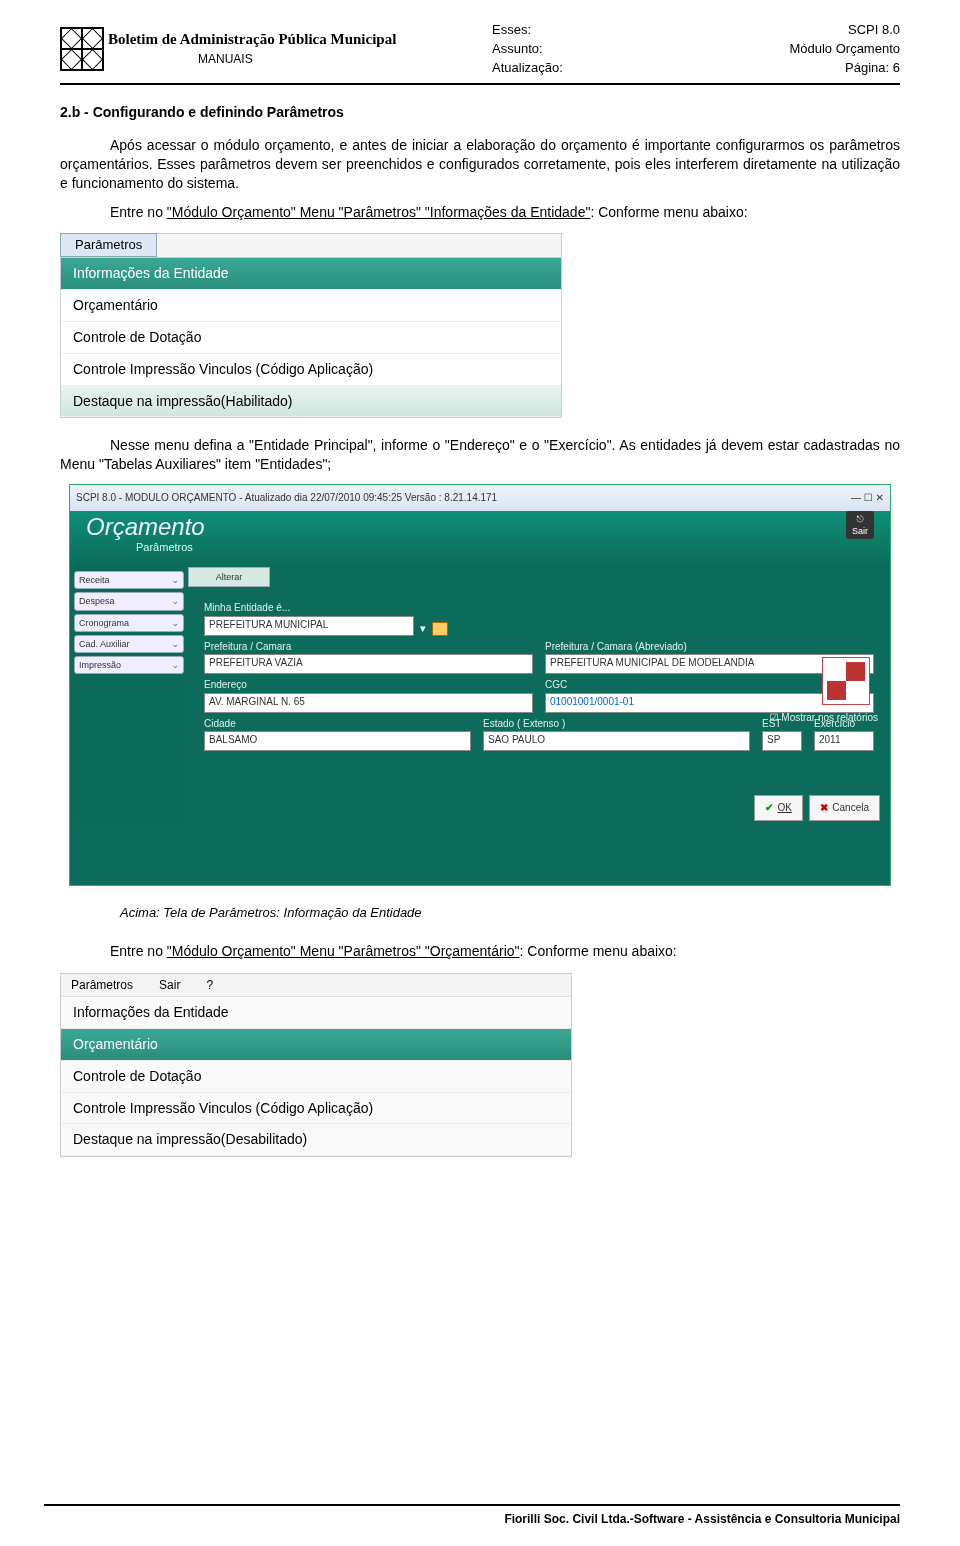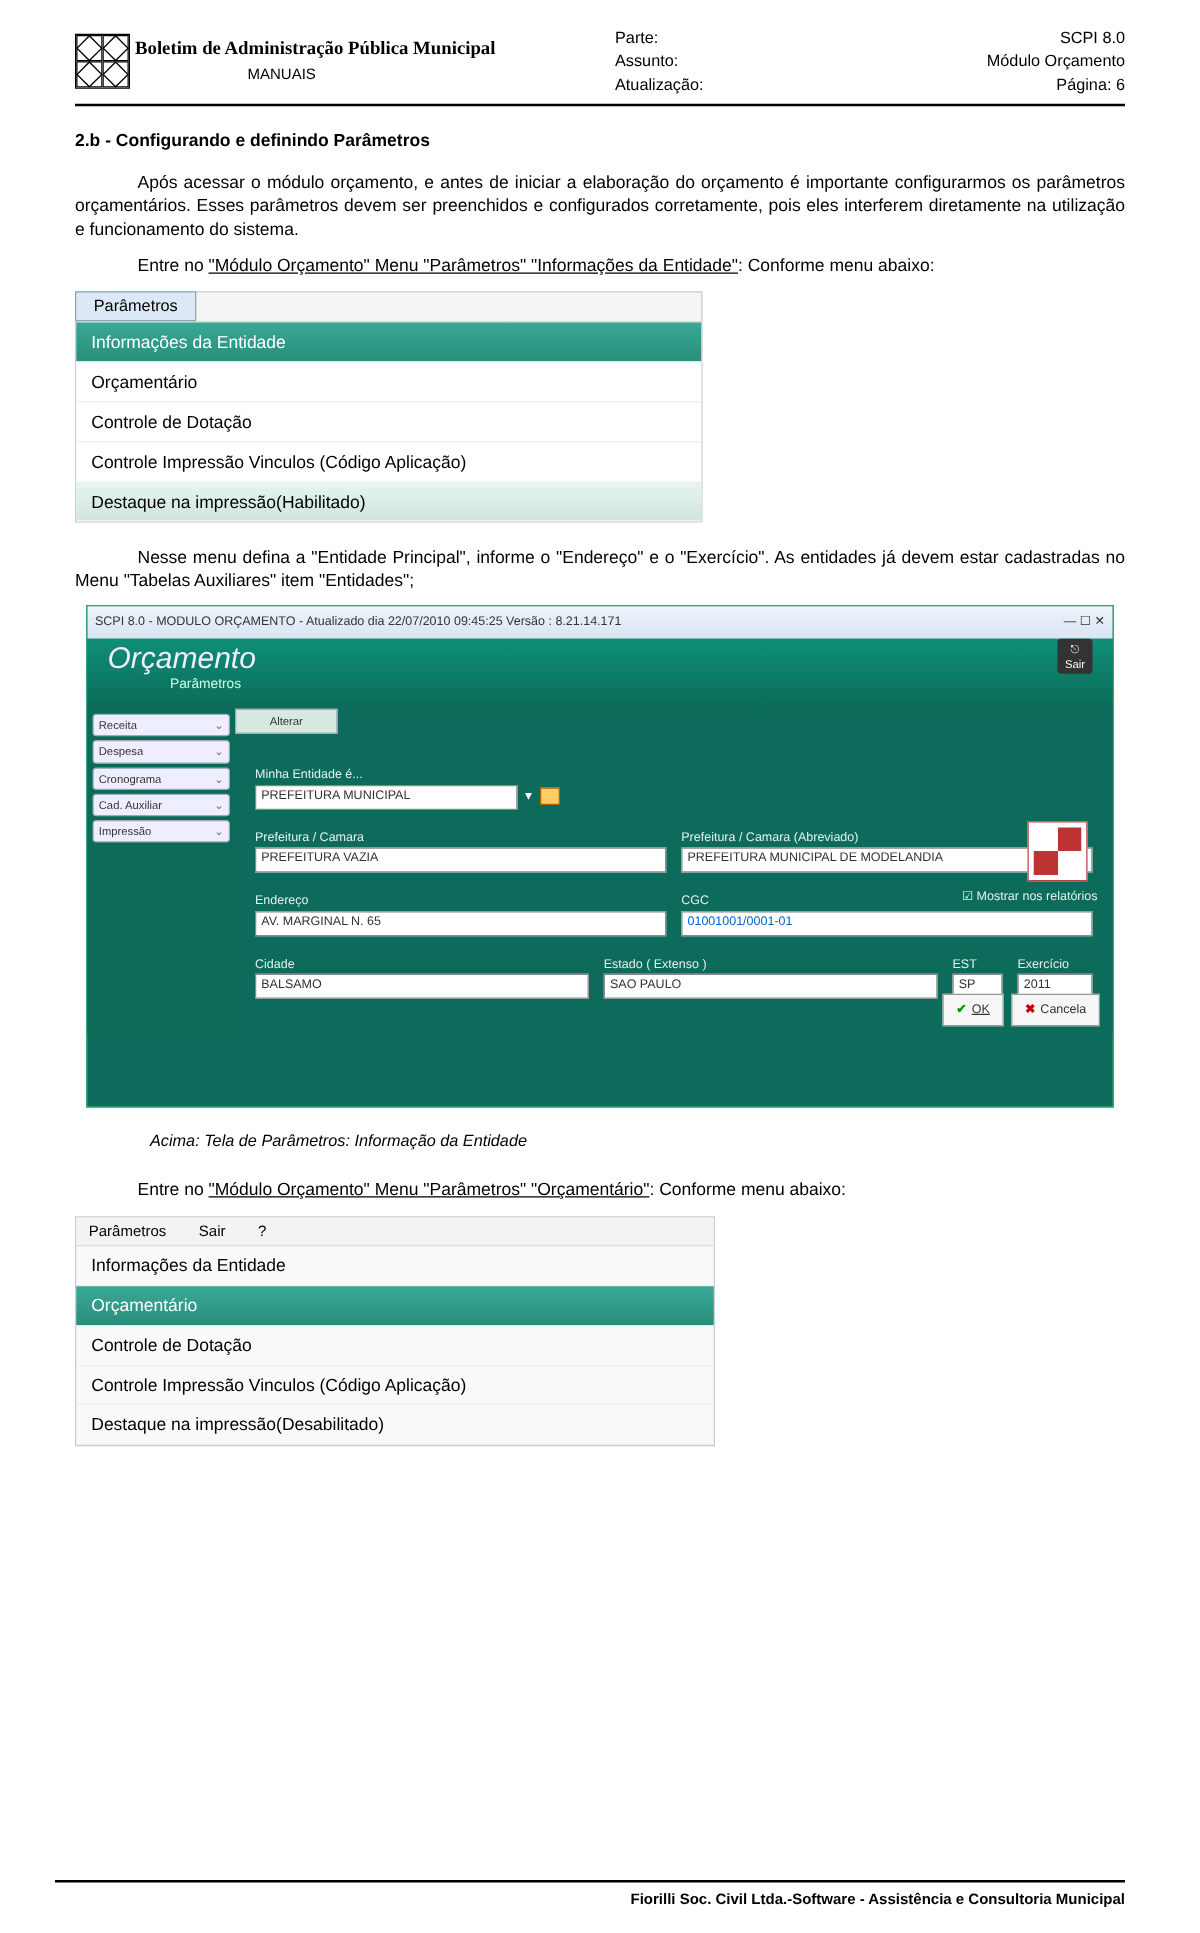--- a/index.html
+++ b/index.html
@@ -30,21 +30,21 @@
   .window .titlebar{height:20px;background:linear-gradient(#eef3fb,#d9e4f2);color:#333;font-size:10px;padding:3px 6px;display:flex;align-items:center;justify-content:space-between}
   .window .menubar{height:18px;background:#eee;color:#333;font-size:10px;padding:2px 6px}
   .window .banner{height:56px;background:linear-gradient(#0f8f77,#0b6b58);display:flex;align-items:flex-start;padding:0 16px;justify-content:space-between}
   .window .banner-title{font-family:"Arial Black",Arial;font-size:24px;font-style:italic;color:#eef}
   .window .banner-sub{font-size:11px;color:#cfe;margin-left:50px;margin-top:-4px}
   .window .content{display:flex;height:260px}
   .sidebar{width:110px;background:#0b6b58;padding:4px}
   .sidebar-btn{background:#eef;color:#333;border:1px solid #9ab;border-radius:3px;font-size:9px;padding:2px 4px;margin-bottom:3px;display:flex;justify-content:space-between;align-items:center}
   .form-area{flex:1;background:#0d6b5b;padding:10px 16px;position:relative}
   .form-tabs{position:absolute;top:0;left:0;width:80px;height:18px;background:#d6e9e0;color:#333;font-size:9px;text-align:center;line-height:18px;border:1px solid #9ab}
-  .field-label{font-size:10px;color:#e0f2ec;margin-top:16px}
+  .field-label{font-size:10px;color:#e0f2ec;margin-top:4px}
   .field-input{height:16px;background:#fff;border:1px solid #888;color:#333;padding:1px 4px;font-size:10px;margin-top:1px}
   .row{display:flex;gap:12px}
   .col{flex:1}
   .logo-mini{width:46px;height:46px;border:1px solid #b44;background:#fff;position:absolute;right:20px;top:90px}
   .logo-mini:before{content:"";position:absolute;inset:4px;background:conic-gradient(#b33 0 25%,#fff 0 50%,#b33 0 75%,#fff 0)}
   .chk{font-size:10px;color:#e0f2ec;position:absolute;right:12px;top:144px}
   .win-footer{position:absolute;bottom:6px;right:10px;display:flex;gap:6px}
   .win-btn{height:20px;background:#f6f6f6;border:1px solid #999;color:#333;font-size:10px;padding:2px 10px;display:flex;align-items:center;gap:4px}
   .caption{font-style:italic;font-size:13px;text-align:left;margin:4px 0 20px 60px}
   .menu2{width:510px;border:1px solid #ccc;background:#f9f9f9;margin:12px 0 20px;font-size:14px}
@@ -66,21 +66,21 @@
           <span></span>
           <span></span>
           <span></span>
           <span></span>
         </div>
       <div class="h-left">
         <div class="h-title">Boletim de Administração Pública Municipal</div>
         <div class="h-sub">MANUAIS</div>
       </div>
       <div class="h-mid">
-        <div>Parte:</div>
+        <div>Esses:</div>
         <div>Assunto:</div>
         <div>Atualização:</div>
       </div>
       <div class="h-right">
         <div>SCPI 8.0</div>
         <div>Módulo Orçamento</div>
         <div>Página: 6</div>
       </div>
     </div>
   </div>
@@ -140,21 +140,21 @@
           <div class="sidebar-btn">
               <span>Impressão</span>
               <span class="chev">⌄</span>
             </div>
         </div>
         <div class="form-area">
           <div class="form-tabs">Alterar</div>
           <div style="height:20px"></div>
 
           <div class="field-label">Minha Entidade é...</div>
-          <div style="display:flex;gap:6px;align-items:center">
+          <div style="display:flex;gap:6px;align-items:flex-end">
             <div class="field-input" style="width:200px">PREFEITURA MUNICIPAL</div>
             <span style="color:#fff">▾</span>
             <span style="background:#fc6;border:1px solid #a60;width:14px;height:12px;display:inline-block"></span>
           </div>
 
           <div class="row">
             <div class="col">
               <div class="field-label">Prefeitura / Camara</div>
               <div class="field-input">PREFEITURA VAZIA</div>
             </div>

